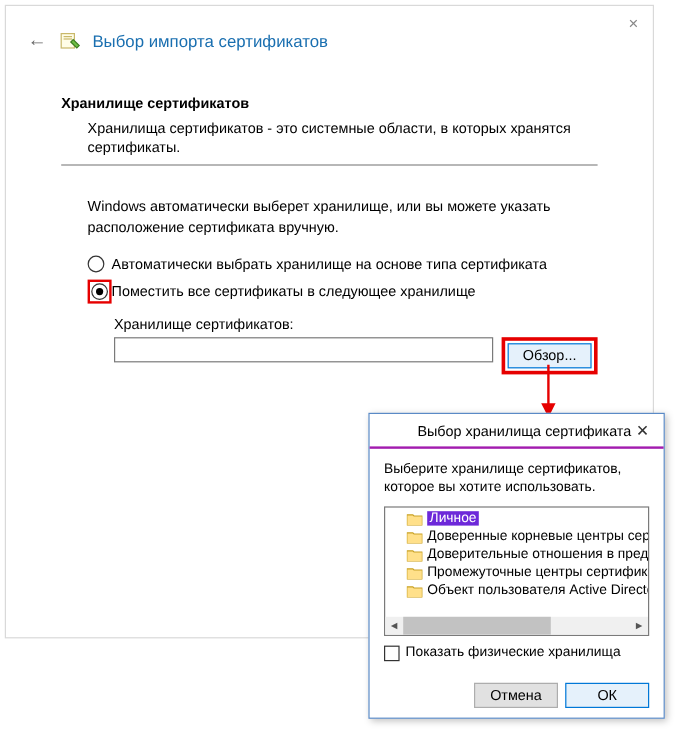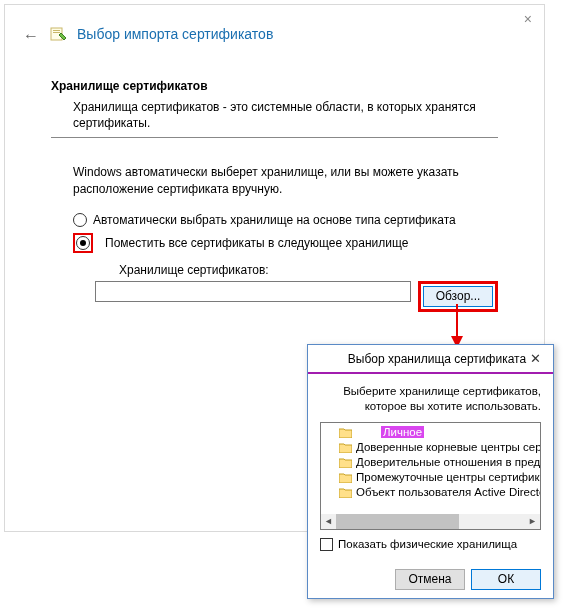--- a/index.html
+++ b/index.html
@@ -97,25 +97,25 @@
     border: 2px solid #e60000;
     padding: 1px;
     display: inline-flex;
     align-items: center;
     justify-content: center;
   }
   .radio-second-wrap {
     margin-left: 22px;
     display: flex;
     align-items: center;
-    gap: 12px;
+    gap: 0;
     margin-bottom: 10px;
   }
   .store-label {
-    margin-left: 68px;
+    margin-left: 44px;
     margin-bottom: 4px;
   }
   .store-row {
     margin-left: 44px;
     display: flex;
     gap: 7px;
     align-items: stretch;
   }
   .store-input {
     flex: 1;
@@ -171,21 +171,20 @@
     font-size: 12px;
     color: #000;
   }
   .dlg-close {
     font-size: 13px;
     color: #333;
     padding: 0 4px;
   }
   .dlg-body {
     padding: 10px 12px 8px 12px;
-    text-align: right;
   }
   .dlg-text {
     font-size: 11.5px;
     line-height: 1.3;
     margin-bottom: 8px;
   }
   .tree {
     border: 1px solid #7a7a7a;
     height: 108px;
     overflow: hidden;
@@ -204,24 +203,23 @@
     height: 15px;
     white-space: nowrap;
     overflow: hidden;
   }
   .folder {
     width: 13px; height: 11px;
     flex-shrink: 0;
   }
   .folder svg { width: 13px; height: 11px; display: block; }
   .row-text.selected {
-    background: #d946ef;
+    background: #6d28d9;
     color: #fff;
     padding: 0 2px;
-    margin-left: 25px;
   }
   .tree-scroll-h {
     position: absolute;
     left: 0; right: 0; bottom: 0;
     height: 15px;
     background: #f0f0f0;
     display: flex;
     align-items: center;
   }
   .sb-btn {

